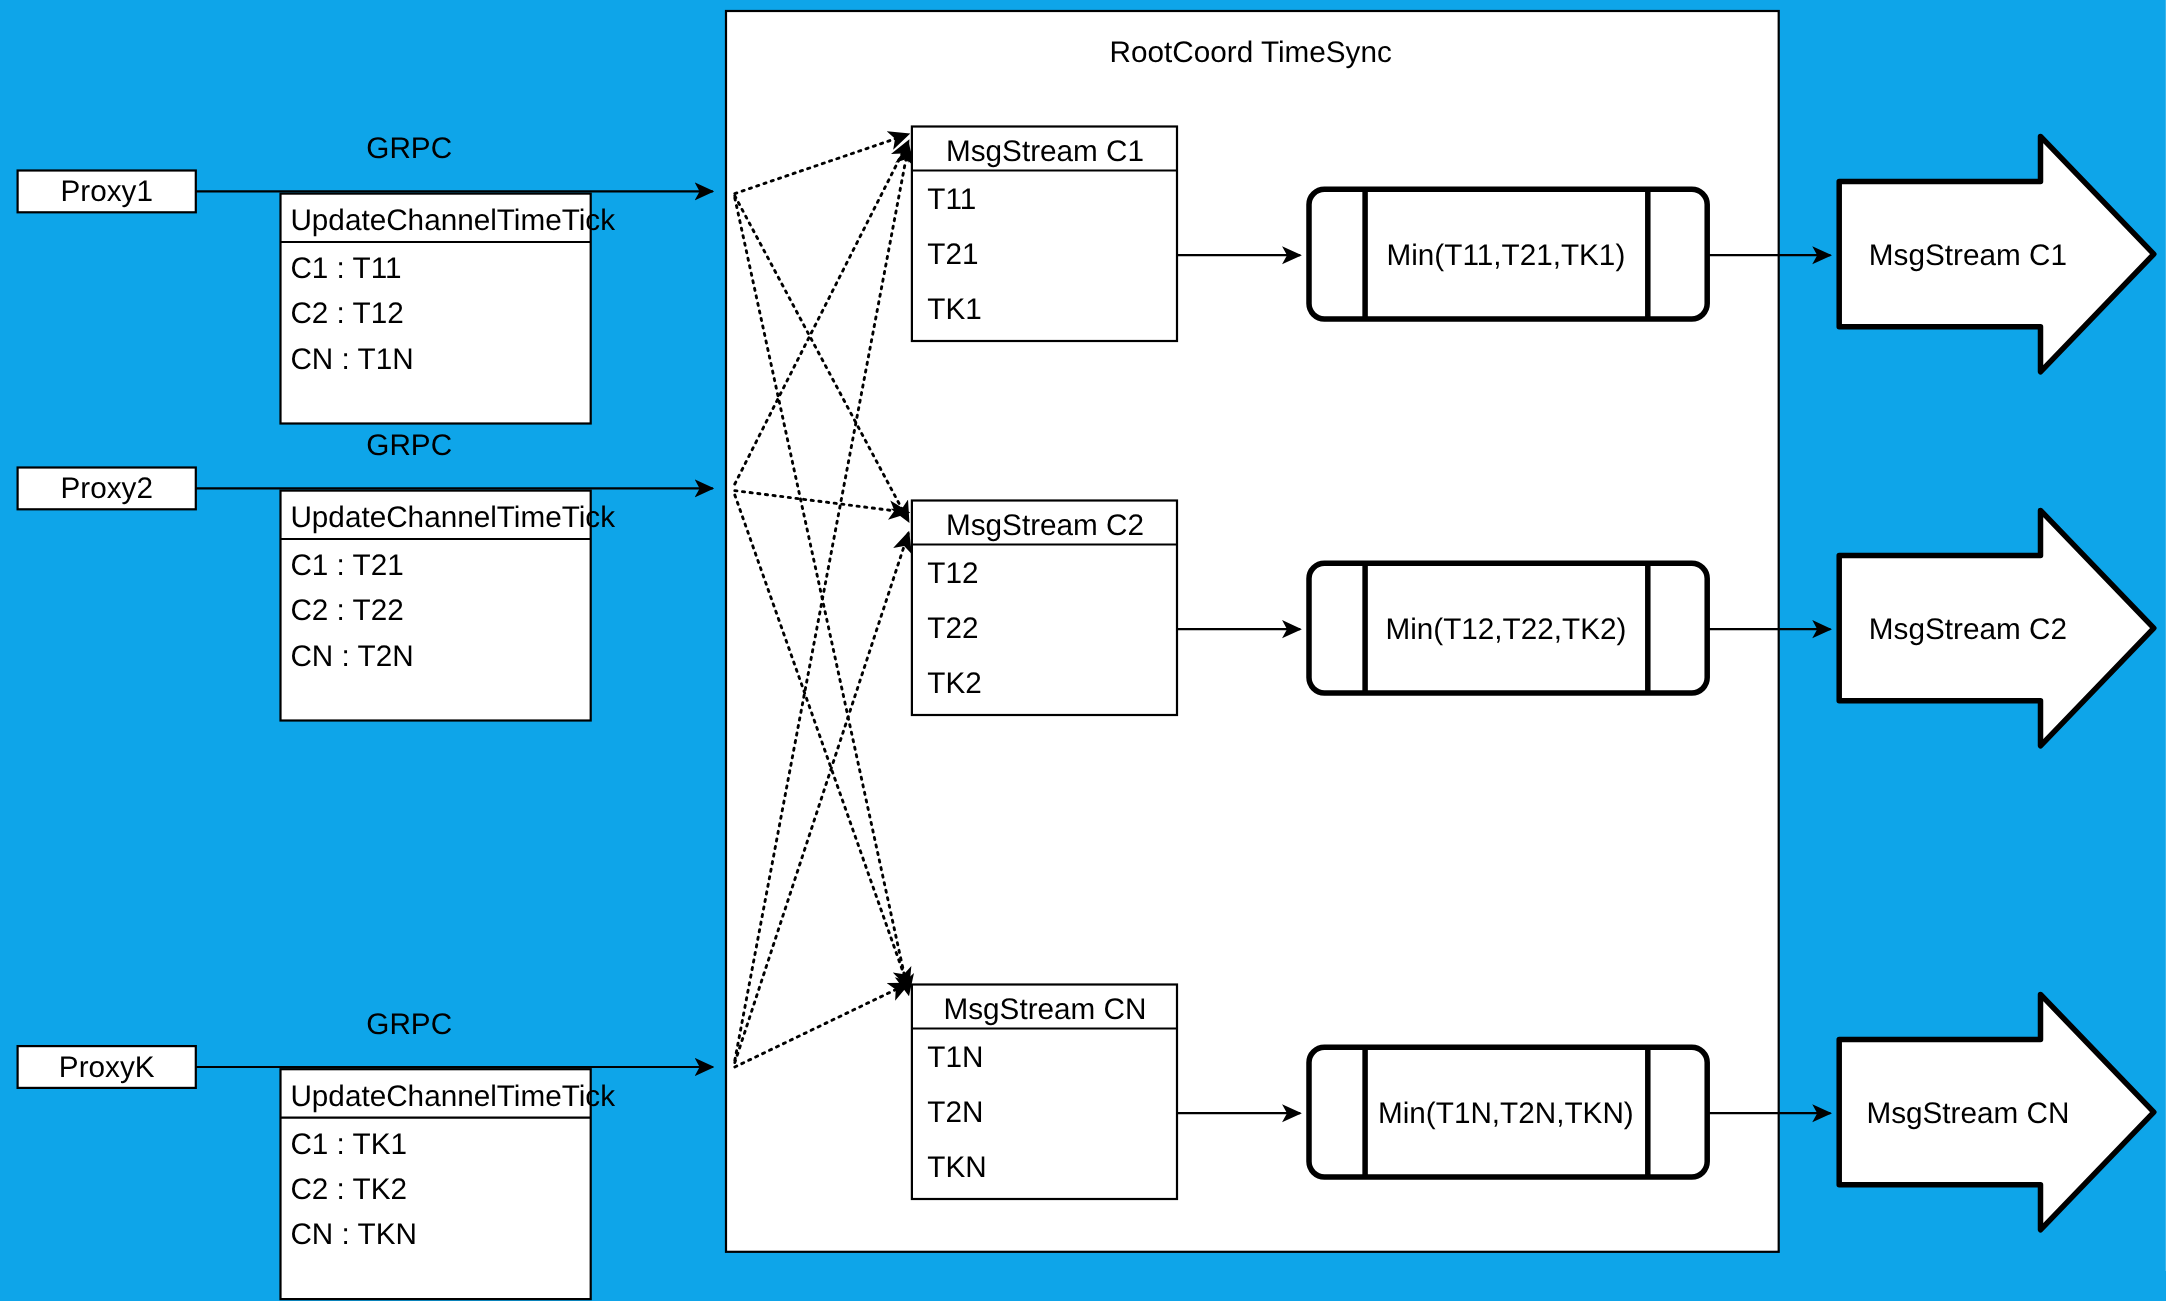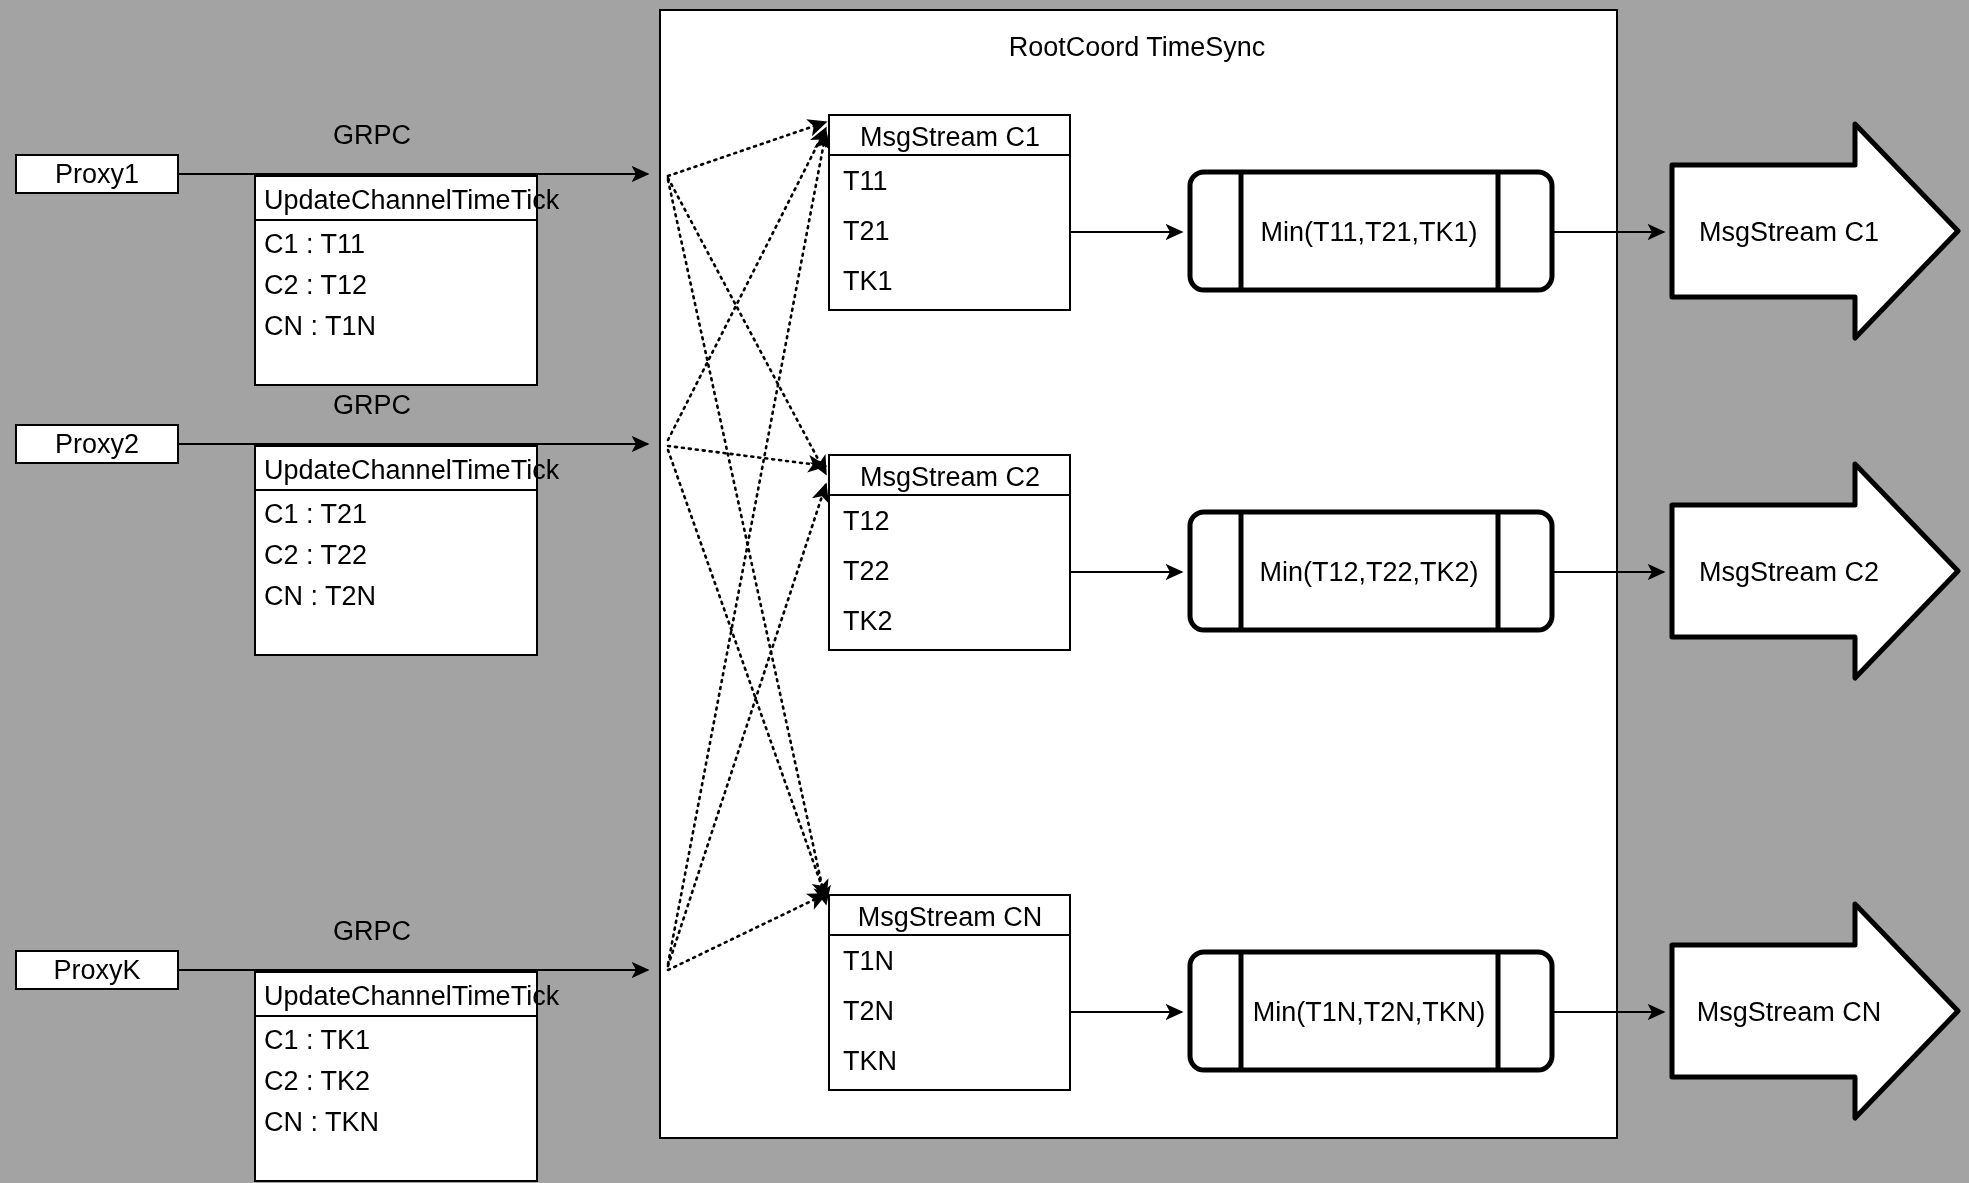--- a/index.html
+++ b/index.html
@@ -7,21 +7,21 @@
     padding: 0;
     background: #ffffff;
   }
   body {
     font-family: "Liberation Sans", sans-serif;
   }
   #stage {
     position: relative;
     width: 1969px;
     height: 1183px;
-    background: #a3a3a3;
+    background: #0ea5e9;
     overflow: hidden;
   }
   svg#diagram {
     position: absolute;
     left: 0;
     top: 0;
     width: 1969px;
     height: 1183px;
   }
   .shape-stroke {

